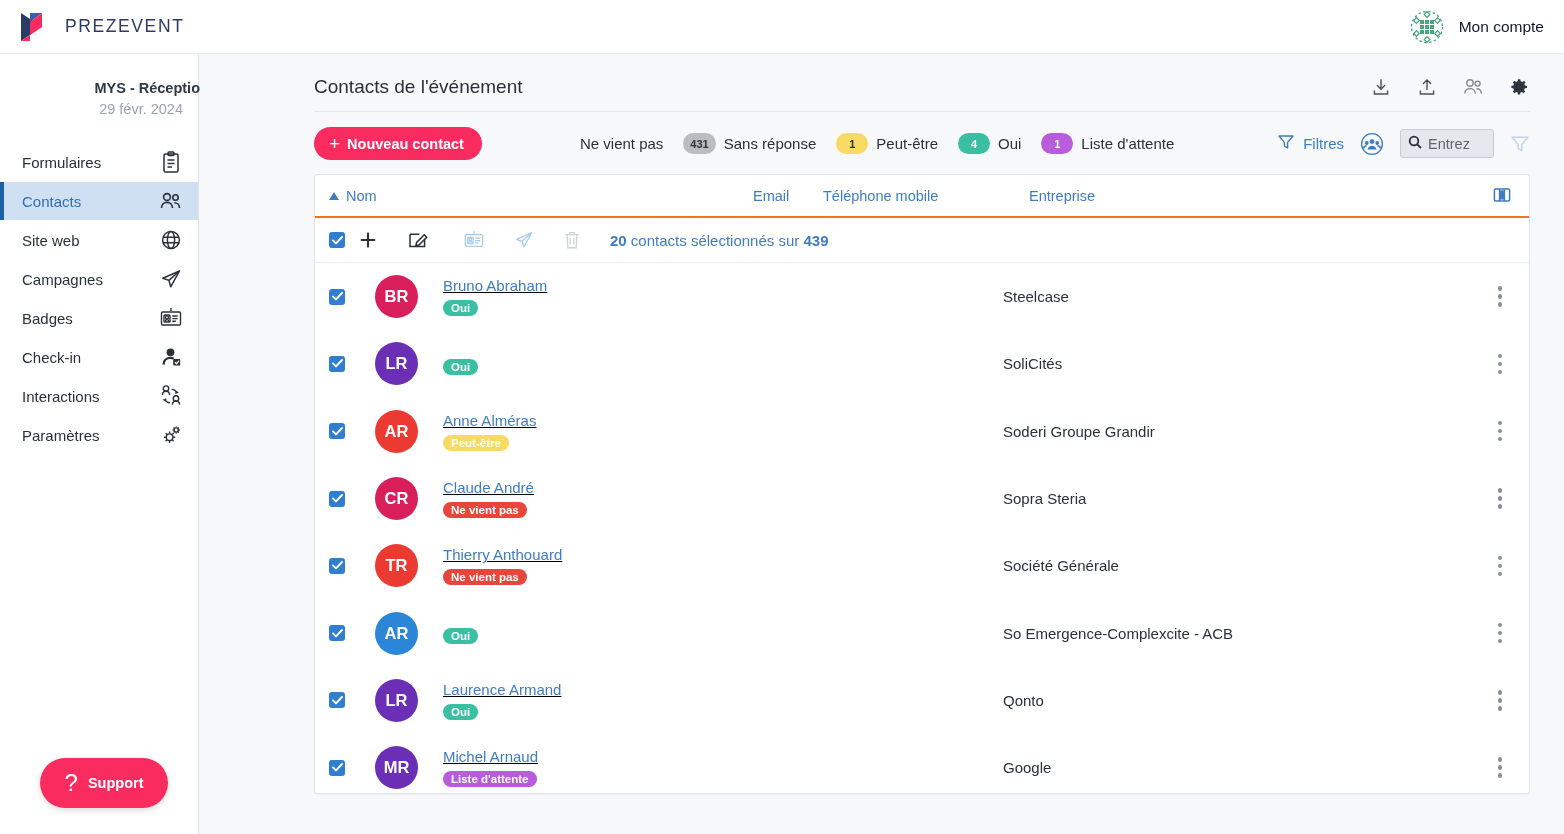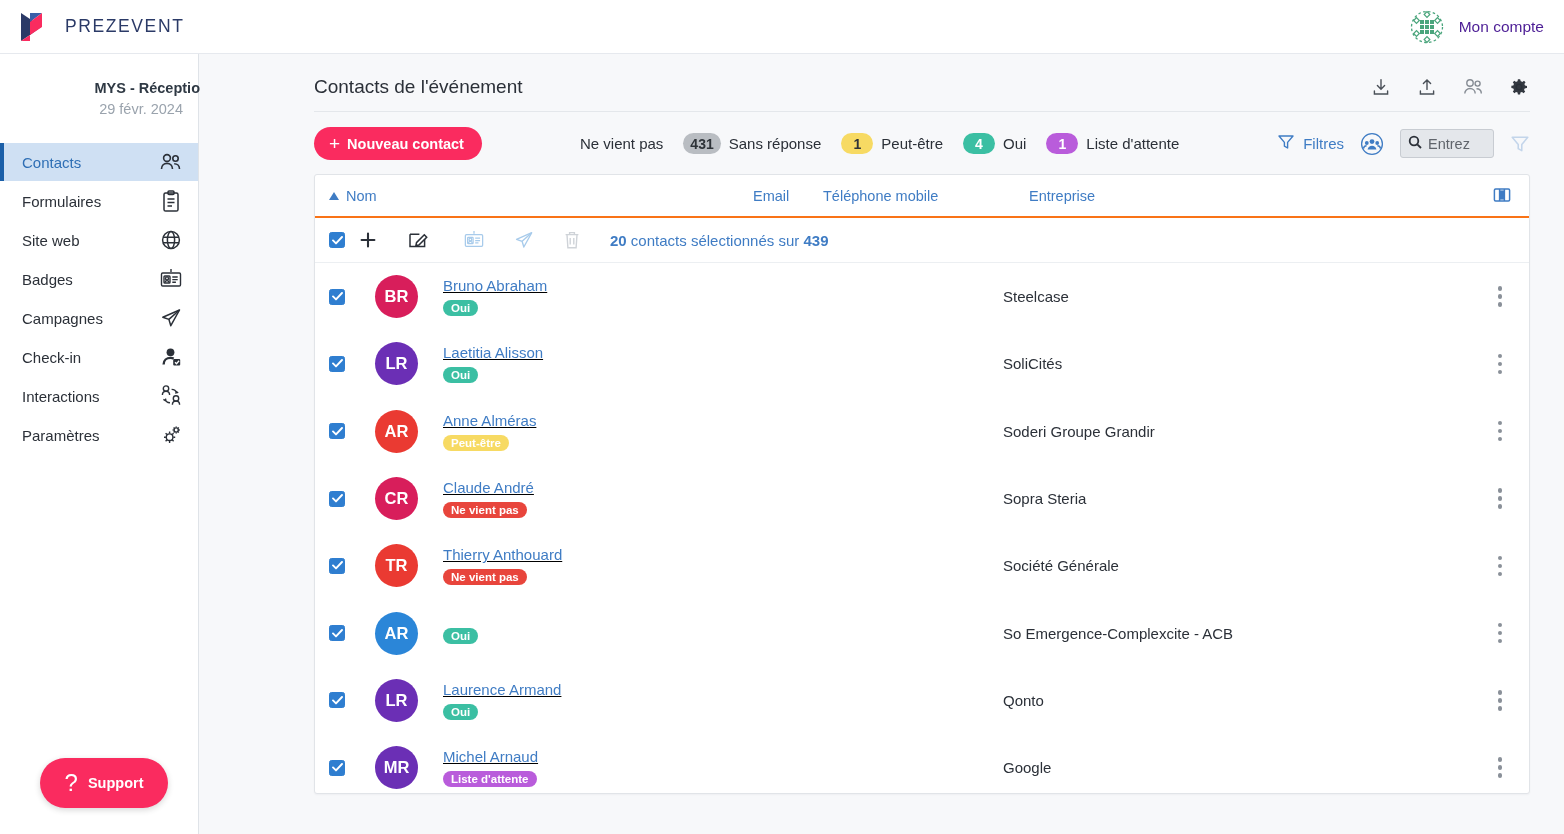--- a/index.html
+++ b/index.html
@@ -27,21 +27,21 @@
   .brand-name {
     font-size: 17.5px; letter-spacing: 1.6px; font-weight: 400;
     color: #2b3a67;
   }
   .account {
     margin-left: auto; margin-right: 20px;
     display: flex; align-items: center; gap: 12px;
     cursor: pointer;
   }
   .account-avatar { width: 40px; height: 40px; }
-  .account-label { font-size: 15.5px; color: #4c1d95; }
+  .account-label { font-size: 15.5px; color: #0f172a; }
 
   
   .sidebar {
     position: absolute; top: 54px; left: 0;
     width: 199px; height: 780px;
     background: #ffffff;
     border-right: 1px solid #dfe3e8;
     z-index: 20;
   }
   .event-block {
@@ -114,21 +114,21 @@
     color: #fff; font-size: 14.5px; font-weight: 700;
     display: flex; align-items: center; gap: 7px;
     padding: 0 18px 0 15px; border: none; cursor: pointer;
   }
   .new-contact-btn .plus { font-size: 19px; font-weight: 400; line-height: 1; }
   .status-list { display: flex; align-items: center; gap: 20px; margin-left: 98px; }
   .status-item { display: flex; align-items: center; gap: 8px; cursor: pointer; }
   .status-badge {
     min-width: 32px; height: 21px; border-radius: 11px;
     display: flex; align-items: center; justify-content: center;
-    font-size: 14px; font-weight: 700; color: #2e3338;
+    font-size: 11px; font-weight: 700; color: #2e3338;
     padding: 0 7px;
   }
   .status-label { font-size: 15px; color: #2b3038; }
   .toolbar-right { margin-left: auto; display: flex; align-items: center; gap: 16px; }
   .filtres { display: flex; align-items: center; gap: 8px; cursor: pointer; color: #3f7cc4; font-size: 15px; }
   .group-icon { cursor: pointer; width: 24px; height: 24px; }
   .search-box {
     width: 94px; height: 29px; background: #e4e7eb; border: 1px solid #c8ccd2;
     border-radius: 3px; display: flex; align-items: center; gap: 6px;
     padding: 0 7px; cursor: text;
@@ -250,74 +250,74 @@
 </div>
 
 <div class="sidebar">
   <div class="event-block">
     <div class="event-name">MYS - Réceptio</div>
     <div class="event-date">29 févr. 2024</div>
   </div>
 
   <div class="nav">
 
+    <div class="nav-item">
+      <span class="nav-label">Formulaires</span>
+      <span class="nav-icon">
+        <svg width="20" height="23" viewBox="0 0 20 23" fill="none" stroke="#2b3038" stroke-width="1.5">
+          <rect x="3" y="3" width="14" height="18" rx="1.6"></rect>
+          <rect x="7" y="1" width="6" height="3.4" rx="1"></rect>
+          <path d="M6.5 9h7M6.5 12.5h7M6.5 16h4.5"></path>
+        </svg>
+      </span>
+    </div>
+
     <div class="nav-item active">
       <span class="nav-label">Contacts</span>
       <span class="nav-icon">
         <svg width="24" height="20" viewBox="0 0 24 20" fill="none" stroke="#2b3038" stroke-width="1.6">
           <circle cx="8" cy="6" r="3.4"></circle>
             <circle cx="16.5" cy="6.5" r="2.7"></circle>
           <path d="M2.5 17c0-3.4 2.5-5.6 5.5-5.6s5.5 2.2 5.5 5.6"></path>
           <path d="M15.2 11.8c3 0 5.3 2 5.3 5.2"></path>
         </svg>
       </span>
     </div>
 
     <div class="nav-item">
-      <span class="nav-label">Formulaires</span>
-      <span class="nav-icon">
-        <svg width="20" height="23" viewBox="0 0 20 23" fill="none" stroke="#2b3038" stroke-width="1.5">
-          <rect x="3" y="3" width="14" height="18" rx="1.6"></rect>
-          <rect x="7" y="1" width="6" height="3.4" rx="1"></rect>
-          <path d="M6.5 9h7M6.5 12.5h7M6.5 16h4.5"></path>
-        </svg>
-      </span>
-    </div>
-
-    <div class="nav-item">
       <span class="nav-label">Site web</span>
       <span class="nav-icon">
         <svg width="22" height="22" viewBox="0 0 22 22" fill="none" stroke="#2b3038" stroke-width="1.5">
           <circle cx="11" cy="11" r="8.4"></circle>
           <ellipse cx="11" cy="11" rx="3.6" ry="8.4"></ellipse>
           <path d="M3 8.2h16M3 13.8h16"></path>
+        </svg>
+      </span>
+    </div>
+
+    <div class="nav-item">
+      <span class="nav-label">Campagnes</span>
+      <span class="nav-icon">
+        <svg width="22" height="22" viewBox="0 0 22 22" fill="none" stroke="#2b3038" stroke-width="1.5" stroke-linejoin="round">
+          <path d="M19.5 3L2.8 10.2l6.1 2.2 1.9 6.3z"></path>
+          <path d="M8.9 12.4L19.5 3"></path>
         </svg>
       </span>
     </div>
 
     <div class="nav-item">
       <span class="nav-label">Badges</span>
       <span class="nav-icon">
         <svg width="24" height="22" viewBox="0 0 24 22" fill="none" stroke="#2b3038" stroke-width="1.4">
           <path d="M12 1v3"></path>
           <rect x="2.5" y="5" width="19" height="13" rx="1.2"></rect>
           <rect x="5" y="8" width="6" height="7" rx="0.8"></rect>
           <circle cx="8" cy="10.4" r="1.5"></circle>
           <path d="M5.8 14.6c.4-1.3 1.2-2 2.2-2s1.8.7 2.2 2"></path>
           <path d="M13.3 9h5.4M13.3 11.6h5.4M13.3 14.2h3.6"></path>
-        </svg>
-      </span>
-    </div>
-
-    <div class="nav-item">
-      <span class="nav-label">Campagnes</span>
-      <span class="nav-icon">
-        <svg width="22" height="22" viewBox="0 0 22 22" fill="none" stroke="#2b3038" stroke-width="1.5" stroke-linejoin="round">
-          <path d="M19.5 3L2.8 10.2l6.1 2.2 1.9 6.3z"></path>
-          <path d="M8.9 12.4L19.5 3"></path>
         </svg>
       </span>
     </div>
 
     <div class="nav-item">
       <span class="nav-label">Check-in</span>
       <span class="nav-icon">
         <svg width="22" height="22" viewBox="0 0 22 22" fill="none">
           <circle cx="10.5" cy="6.3" r="3.9" fill="#2b3038"></circle>
           <path d="M3.6 18.5c0-4 3.1-6.6 6.9-6.6 1.2 0 2.3.25 3.2.7" stroke="#2b3038" stroke-width="2.4" fill="none"></path>
@@ -550,21 +550,20 @@
       <div class="row">
         <span class="row-check">
           <span class="cbox">
               <svg width="11" height="9" viewBox="0 0 11 9">
                 <path d="M1 4.4l3 3L10 1" stroke="#fff" stroke-width="1.9" fill="none" stroke-linecap="round" stroke-linejoin="round"></path>
               </svg>
             </span>
         </span>
         <span class="avatar" style="background:#6b2fb5">LR</span>
         <span class="name-cell">
-          <a class="c-name">Laetitia Alisson</a>
           <span class="c-status" style="background:#3bbfa3">Oui</span>
         </span>
         <span class="company">SoliCités</span>
         <span class="kebab">
             <i></i>
             <i></i>
             <i></i>
           </span>
       </div>
 

